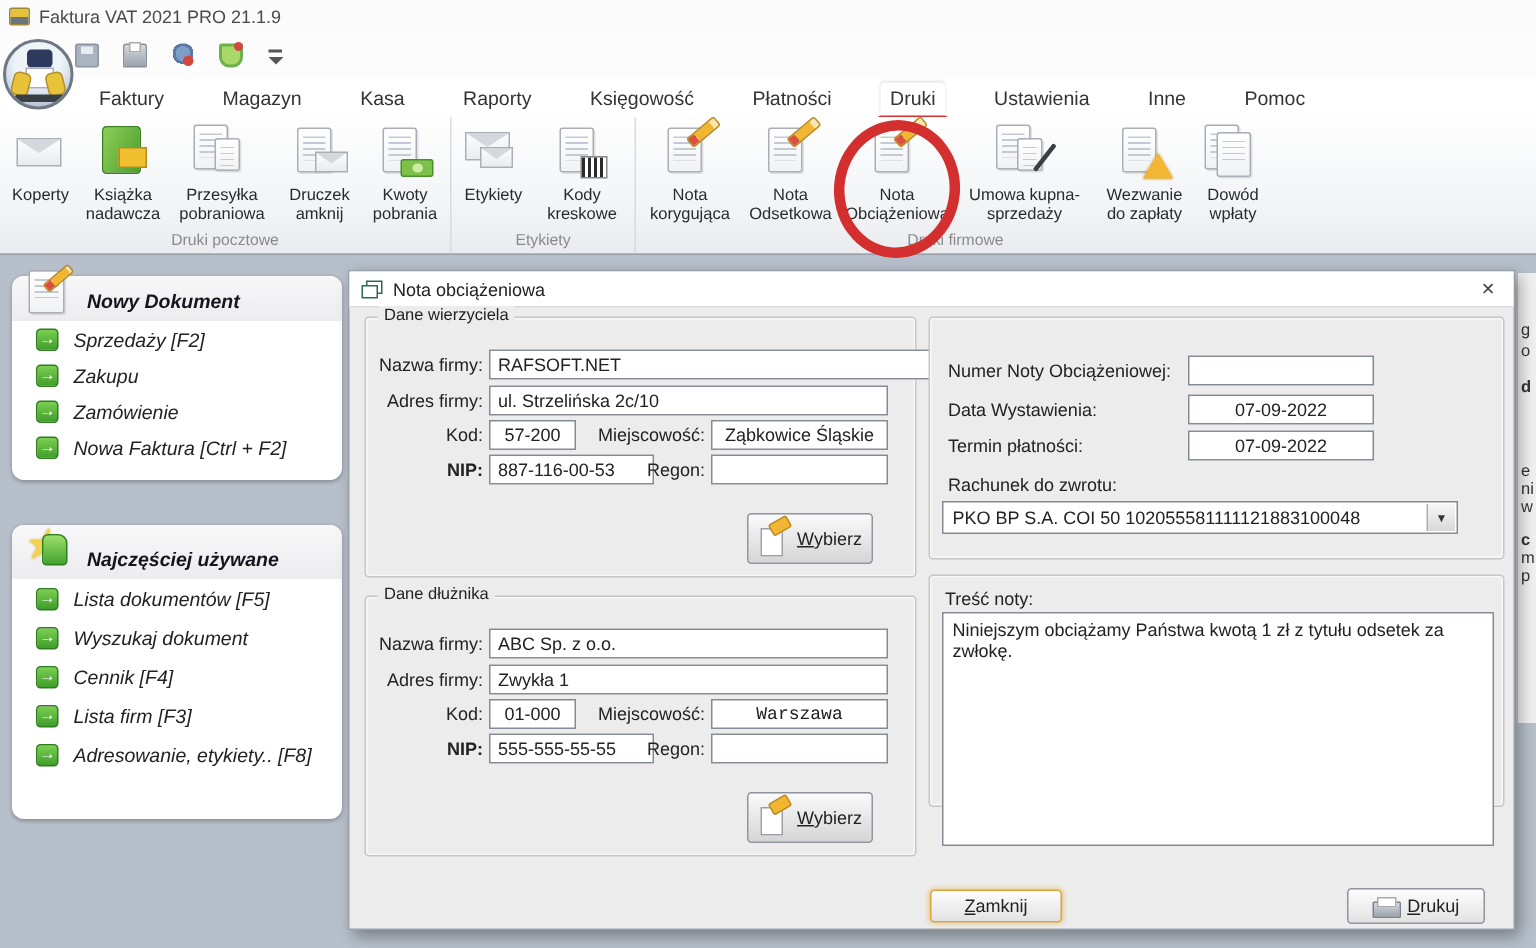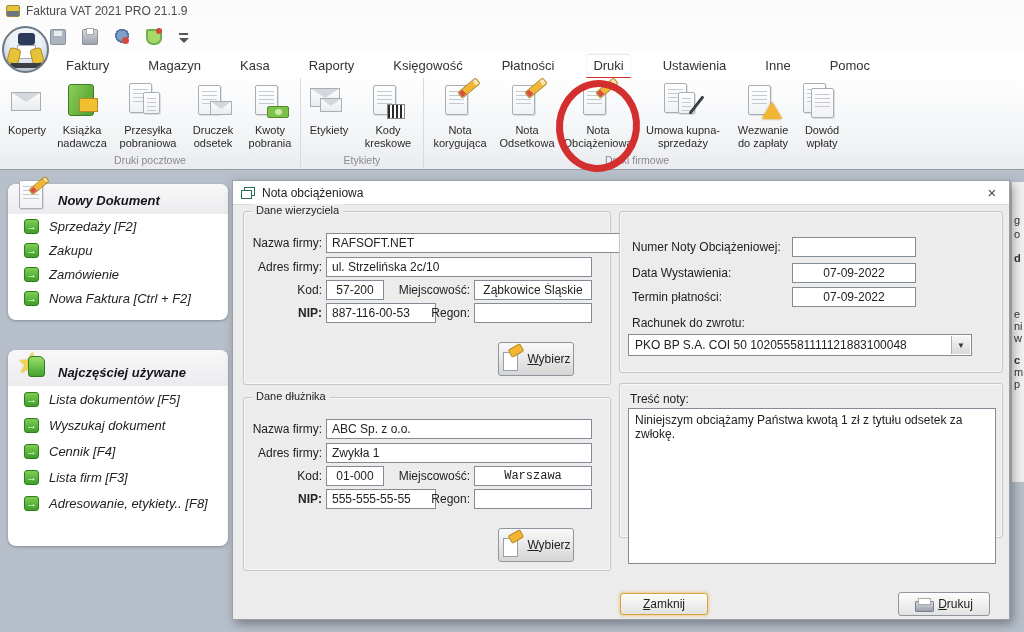--- a/index.html
+++ b/index.html
@@ -132,21 +132,21 @@
   .legend { position:absolute; top:-8px; left:8px; background:#ececec; padding:0 4px; font-size:11px; color:#222; }
   .flabel { position:absolute; font-size:12px; color:#222; text-align:right; white-space:nowrap; }
   .flabel.bold { font-weight:bold; }
   .finput { position:absolute; height:20px; border:1px solid #848b94; background:#fff;
             font-family:"Liberation Sans", sans-serif; font-size:12px; color:#222; padding:1px 5px; }
   .finput.center { text-align:center; }
 
   .btn { background:linear-gradient(#fdfdfd,#e2e2e2); border:1px solid #8e959e; border-radius:3px;
          font-family:"Liberation Sans", sans-serif; font-size:12px; color:#222;
          display:flex; align-items:center; justify-content:center; gap:6px; cursor:default; }
-  .btn-wybierz { position:absolute; left:254px; top:130px; width:76px; height:34px;
+  .btn-wybierz { position:absolute; left:254px; top:130px; width:84px; height:34px;
          background:linear-gradient(#fafafa,#d5d5d5); }
   .wyb-icon { position:relative; width:20px; height:22px; }
   .wyb-icon::before { content:""; position:absolute; left:2px; top:4px; width:13px; height:17px;
          background:#fff; border:1px solid #9aa0a8; }
   .wyb-icon::after { content:""; position:absolute; left:8px; top:-2px; width:12px; height:7px;
          background:#f2b632; border:1px solid #b98a20; border-radius:2px; transform:rotate(-30deg); }
 
   .combo { position:absolute; left:8px; top:122px; width:344px; height:22px; background:#fff;
            border:1px solid #848b94; font-size:12px; color:#222; display:flex; align-items:center;
            padding-left:6px; }
@@ -236,21 +236,21 @@
               <div class="doc back2"></div>
               <div class="doc front-sm"></div>
             </div>
           <div class="rlabel">Przesyłka pobraniowa</div>
         </div>
         <div class="ritem" style="width:58px">
           <div class="ric">
               <div class="doc"></div>
               <div class="env small"></div>
             </div>
-          <div class="rlabel">Druczek odsetek</div>
+          <div class="rlabel">Druczek amknij</div>
         </div>
         <div class="ritem" style="width:56px">
           <div class="ric">
               <div class="doc"></div>
               <div class="money"></div>
             </div>
           <div class="rlabel">Kwoty pobrania</div>
         </div>
       </div>
       <div class="rgroup-label">Druki pocztowe</div>

